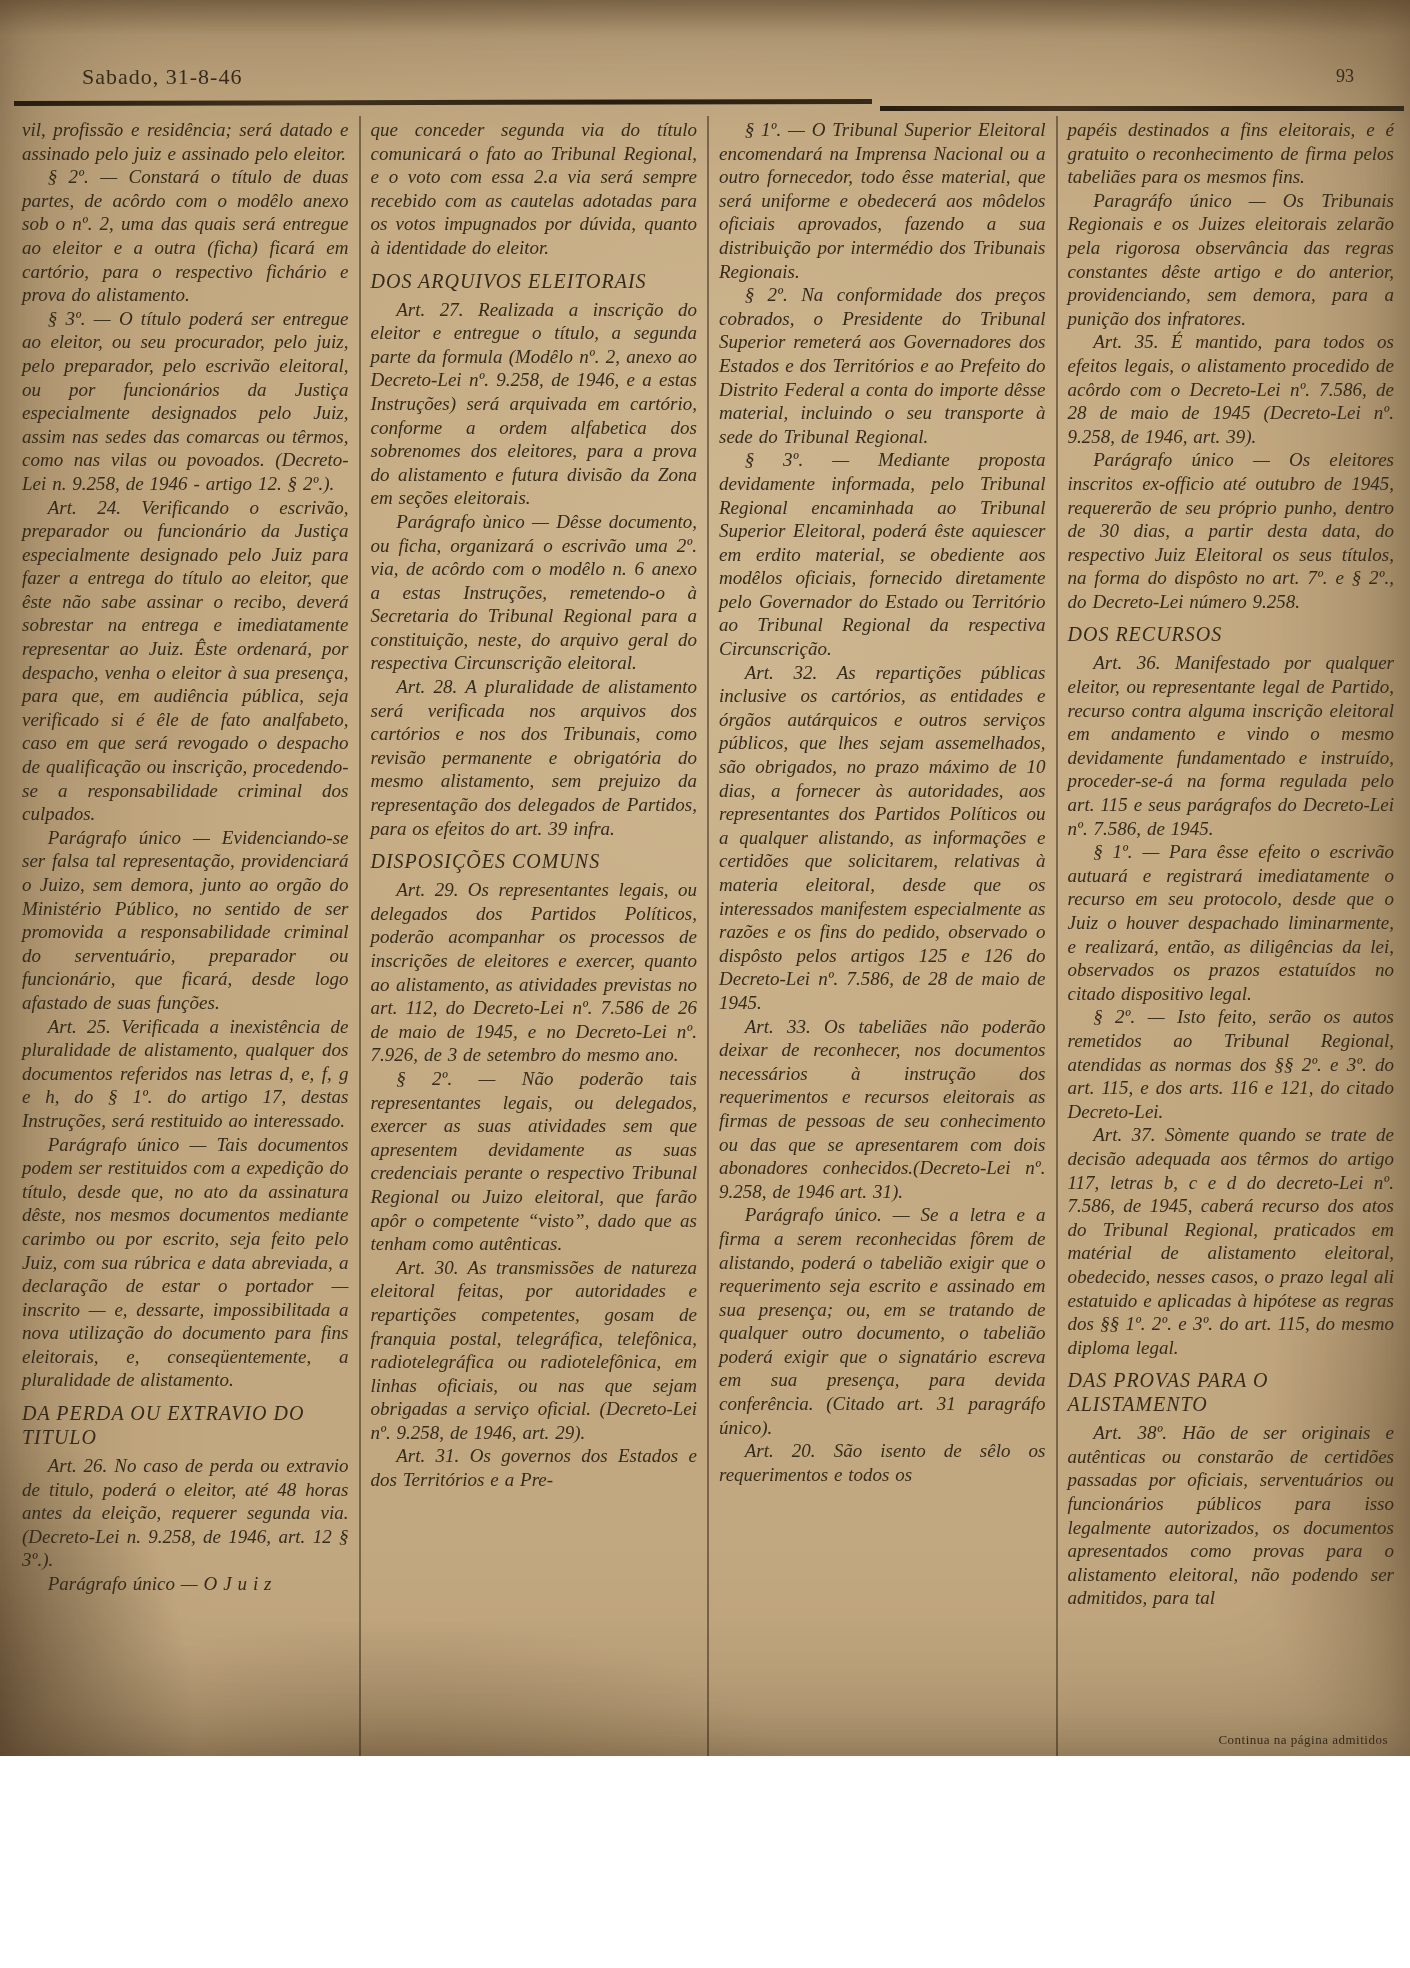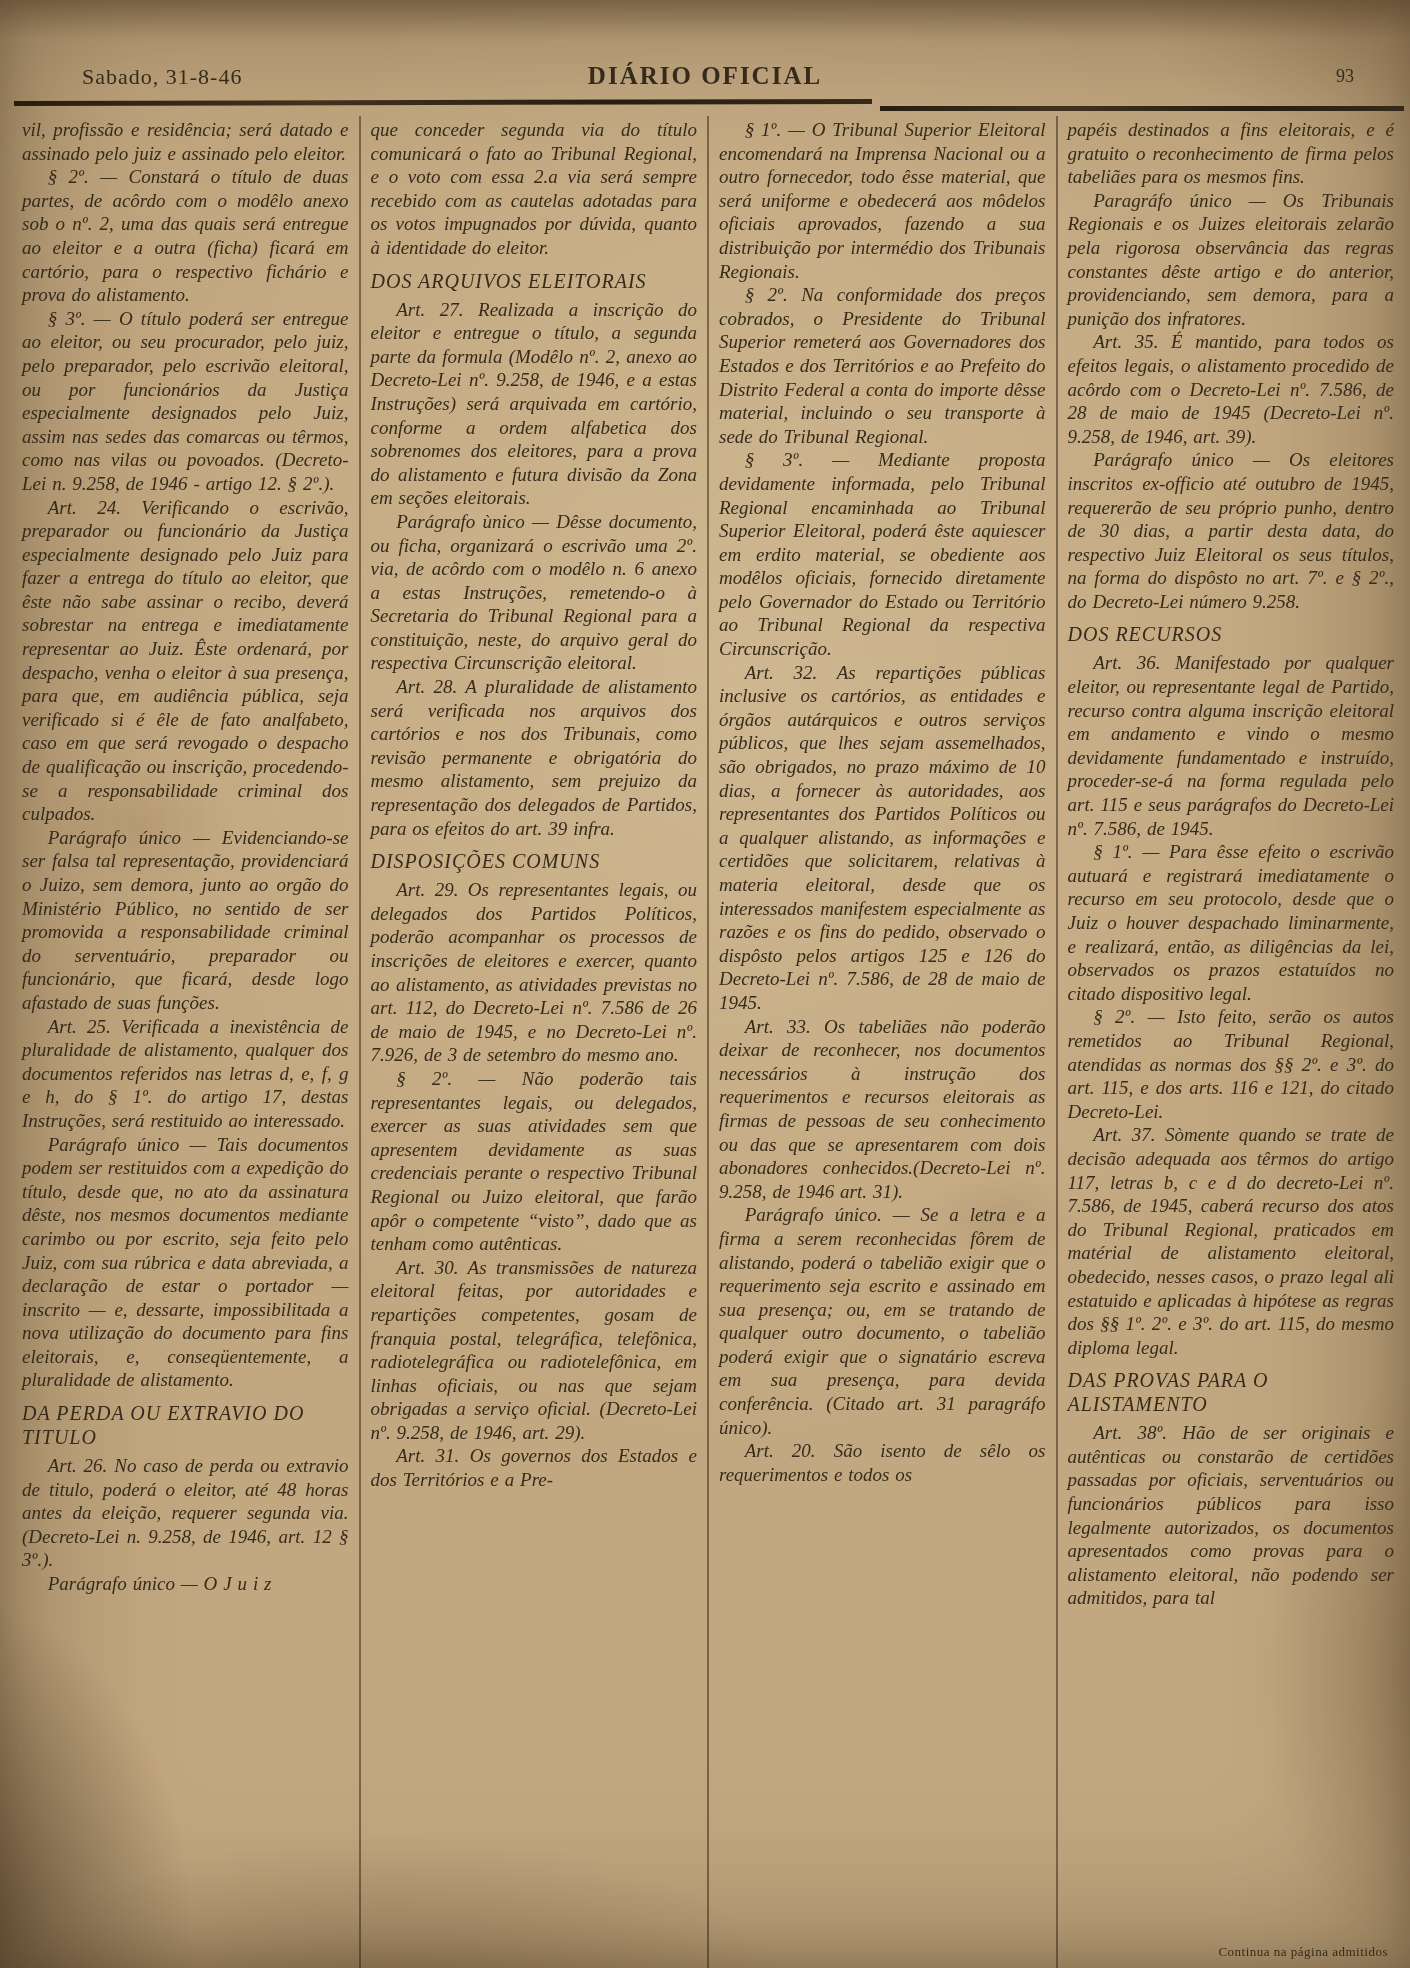--- a/index.html
+++ b/index.html
@@ -1,21 +1,21 @@
 <!DOCTYPE html>
 <html><head>
 <meta charset="utf-8">
 <style>
   html,body{margin:0;padding:0;}
   body{
     width:1410px;height:1968px;overflow:hidden;
     font-family:"Liberation Serif","DejaVu Serif",serif;
   }
   .page{
-    position:relative;width:1410px;height:1968px;
+    position:relative;width:1410px;height:1756px;
     color:var(--ink,#362b1b);
     background-color:var(--paper,#c2a880);
     background-image:
       radial-gradient(ellipse 340px 500px at -3% 99%, rgba(56,39,22,0.62), rgba(56,39,22,0) 70%),
       radial-gradient(ellipse 560px 240px at 28% 102%, rgba(92,66,40,0.32), rgba(92,66,40,0) 72%),
       radial-gradient(ellipse 240px 420px at 101% 85%, rgba(100,72,44,0.28), rgba(100,72,44,0) 70%),
       radial-gradient(ellipse 300px 180px at 96% 1%, rgba(110,80,50,0.25), rgba(110,80,50,0) 70%),
       radial-gradient(ellipse 760px 980px at 52% 34%, rgba(255,242,214,0.20), rgba(255,242,214,0) 80%),
       radial-gradient(ellipse 110px 70px at 71% 62%, rgba(120,85,50,0.16), rgba(120,85,50,0) 70%),
       radial-gradient(ellipse 140px 90px at 10% 42%, rgba(120,85,50,0.13), rgba(120,85,50,0) 70%),
@@ -41,21 +41,20 @@
     letter-spacing:1px;line-height:24px;}
   .continuation{position:absolute;right:22px;bottom:8px;font-size:13px;
     letter-spacing:0.5px;color:var(--ink,#362b1b);}
 </style>
 </head>
 <body>
 
 <div class="page" style="--paper: #c2a880; --ink: #362b1b;">
   <header>
     <span class="hdr-date">Sabado, 31-8-46</span>
-    <h1 class="hdr-title">DIÁRIO OFICIAL</h1>
     <span class="hdr-page">93</span>
   </header>
 
   <div class="rule rule-left"></div>
   <div class="rule rule-right"></div>
 
   <main class="columns">
     <section class="col">
         <p class="col-para cont">vil, profissão e residência; será datado e assinado pelo juiz e assinado pelo eleitor.</p>
         <p class="col-para">§ 2º. — Constará o título de duas partes, de acôrdo com o modêlo anexo sob o nº. 2, uma das quais será entregue ao eleitor e a outra (ficha) ficará em cartório, para o respectivo fichário e prova do alistamento.</p>

